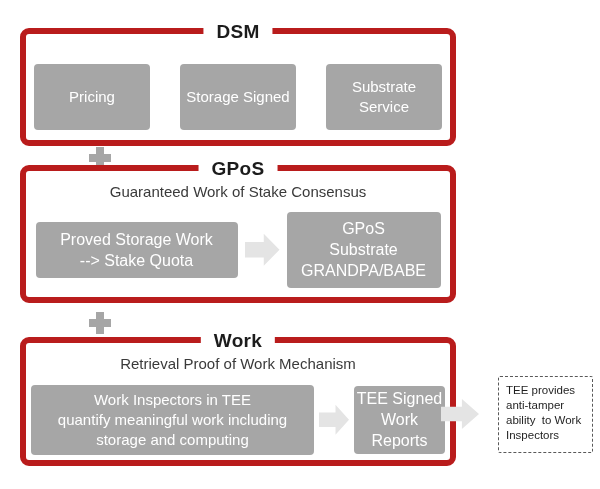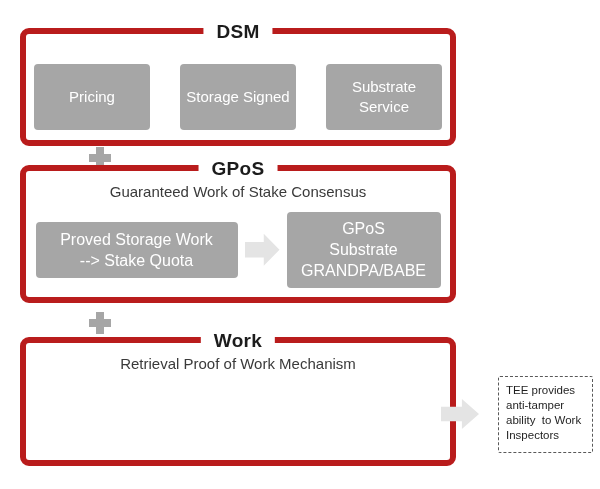--- a/index.html
+++ b/index.html
@@ -167,20 +167,29 @@
 Substrate
 GRANDPA/BABE</div>
     </div>
   </div>
 
   <div class="plus plus-2"></div>
 
   <div class="section section-mpow">
     <div class="sec-title">Work</div>
     <div class="sec-subtitle">Retrieval Proof of Work Mechanism</div>
+    <div class="row row-mpow">
+      <div class="gbox box-inspectors">Work Inspectors in TEE
+quantify meaningful work including
+storage and computing</div>
+      <div class="block-arrow arrow-mpow1"></div>
+      <div class="gbox box-reports">TEE Signed
+Work
+Reports</div>
+    </div>
   </div>
 
   <div class="block-arrow arrow-bridge"></div>
 
   <div class="note">TEE provides
 anti-tamper
 ability  to Work
 Inspectors</div>
 
 </div>

